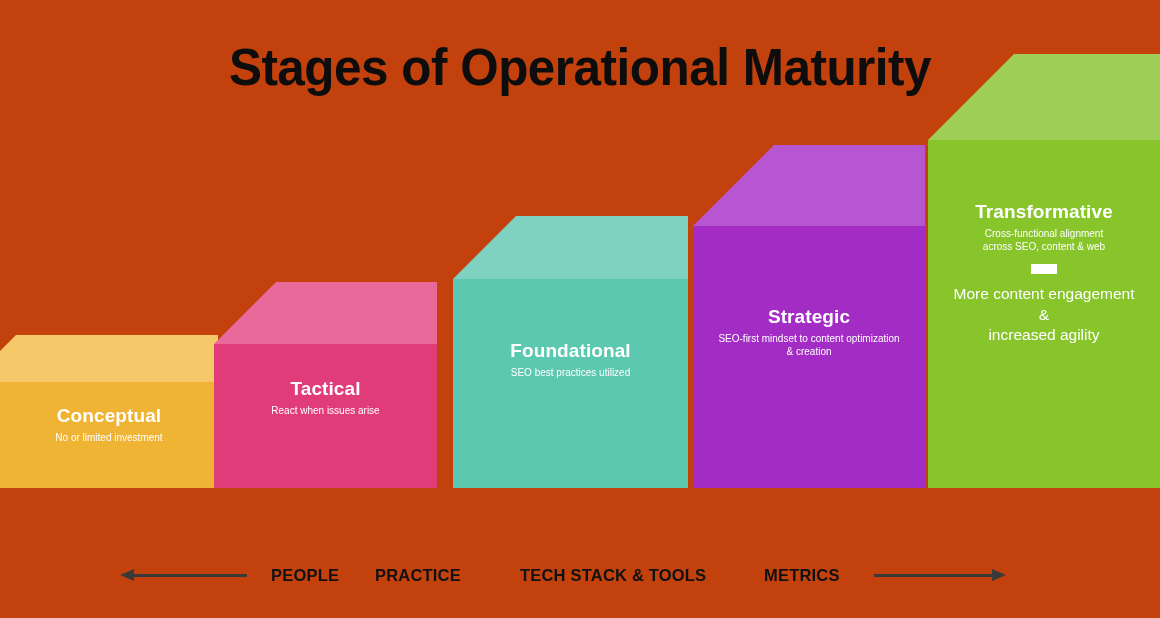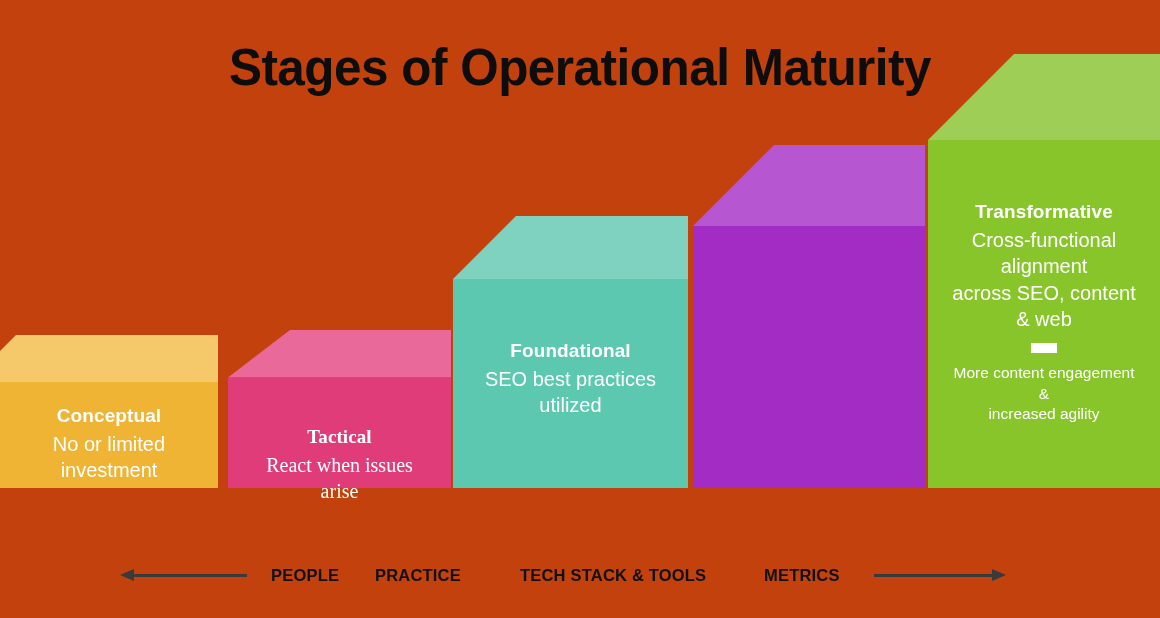--- a/index.html
+++ b/index.html
@@ -64,21 +64,21 @@
     box-sizing: border-box;
   }
   .step-title {
     font-size: 19px;
     font-weight: bold;
     letter-spacing: 0.1px;
     margin: 0 0 3px 0;
     line-height: 1.2;
   }
   .step-desc {
-    font-size: 20px;
+    font-size: 10px;
     font-weight: normal;
     line-height: 1.32;
     margin: 0;
   }
   .equals-mark {
     display: block;
     width: 26px;
     height: 0;
     margin: 11px auto 10px auto;
     border-top: 5px solid #ffffff;
@@ -153,21 +153,21 @@
       <svg class="step-shape" viewBox="0 0 218 153" preserveAspectRatio="none">
         <polygon points="0,16 16,0 218,0 218,47 0,47" fill="#F5C969"></polygon>
         <polygon points="0,47 218,47 218,153 0,153" fill="#F0B434"></polygon>
       </svg>
       <div class="step-text" style="top:70px;">
         <p class="step-title">Conceptual</p>
         <p class="step-desc">No or limited  investment</p>
       </div>
     </div>
 
-    <div class="step" style="left:228px; width:223px; height:158px;font-family:Liberation Serif, serif;">
+    <div class="step" style="left:214px; width:223px; height:206px;">
       <svg class="step-shape" viewBox="0 0 223 206" preserveAspectRatio="none">
         <polygon points="0,62 62,0 223,0 223,62 0,62" fill="#E8699A"></polygon>
         <polygon points="0,62 223,62 223,206 0,206" fill="#E03C7A"></polygon>
       </svg>
       <div class="step-text" style="top:96px;">
         <p class="step-title">Tactical</p>
         <p class="step-desc">React when issues arise</p>
       </div>
     </div>
 
@@ -180,20 +180,24 @@
         <p class="step-title">Foundational</p>
         <p class="step-desc">SEO best practices utilized</p>
       </div>
     </div>
 
     <div class="step" style="left:693px; width:232px; height:343px;">
       <svg class="step-shape" viewBox="0 0 232 343" preserveAspectRatio="none">
         <polygon points="0,81 81,0 232,0 232,81 0,81" fill="#B657D1"></polygon>
         <polygon points="0,81 232,81 232,343 0,343" fill="#A32DC4"></polygon>
       </svg>
+      <div class="step-text" style="top:161px;">
+        <p class="step-title">Strategic</p>
+        <p class="step-desc">SEO-first mindset to content optimization &amp; creation</p>
+      </div>
     </div>
 
     <div class="step" style="left:928px; width:232px; height:434px;">
       <svg class="step-shape" viewBox="0 0 232 434" preserveAspectRatio="none">
         <polygon points="0,86 86,0 232,0 232,86 0,86" fill="#9ECE55"></polygon>
         <polygon points="0,86 232,86 232,434 0,434" fill="#87C52B"></polygon>
       </svg>
       <div class="step-text" style="top:147px;">
         <p class="step-title">Transformative</p>
         <p class="step-desc">Cross-functional alignment<br>across SEO, content &amp; web</p>

